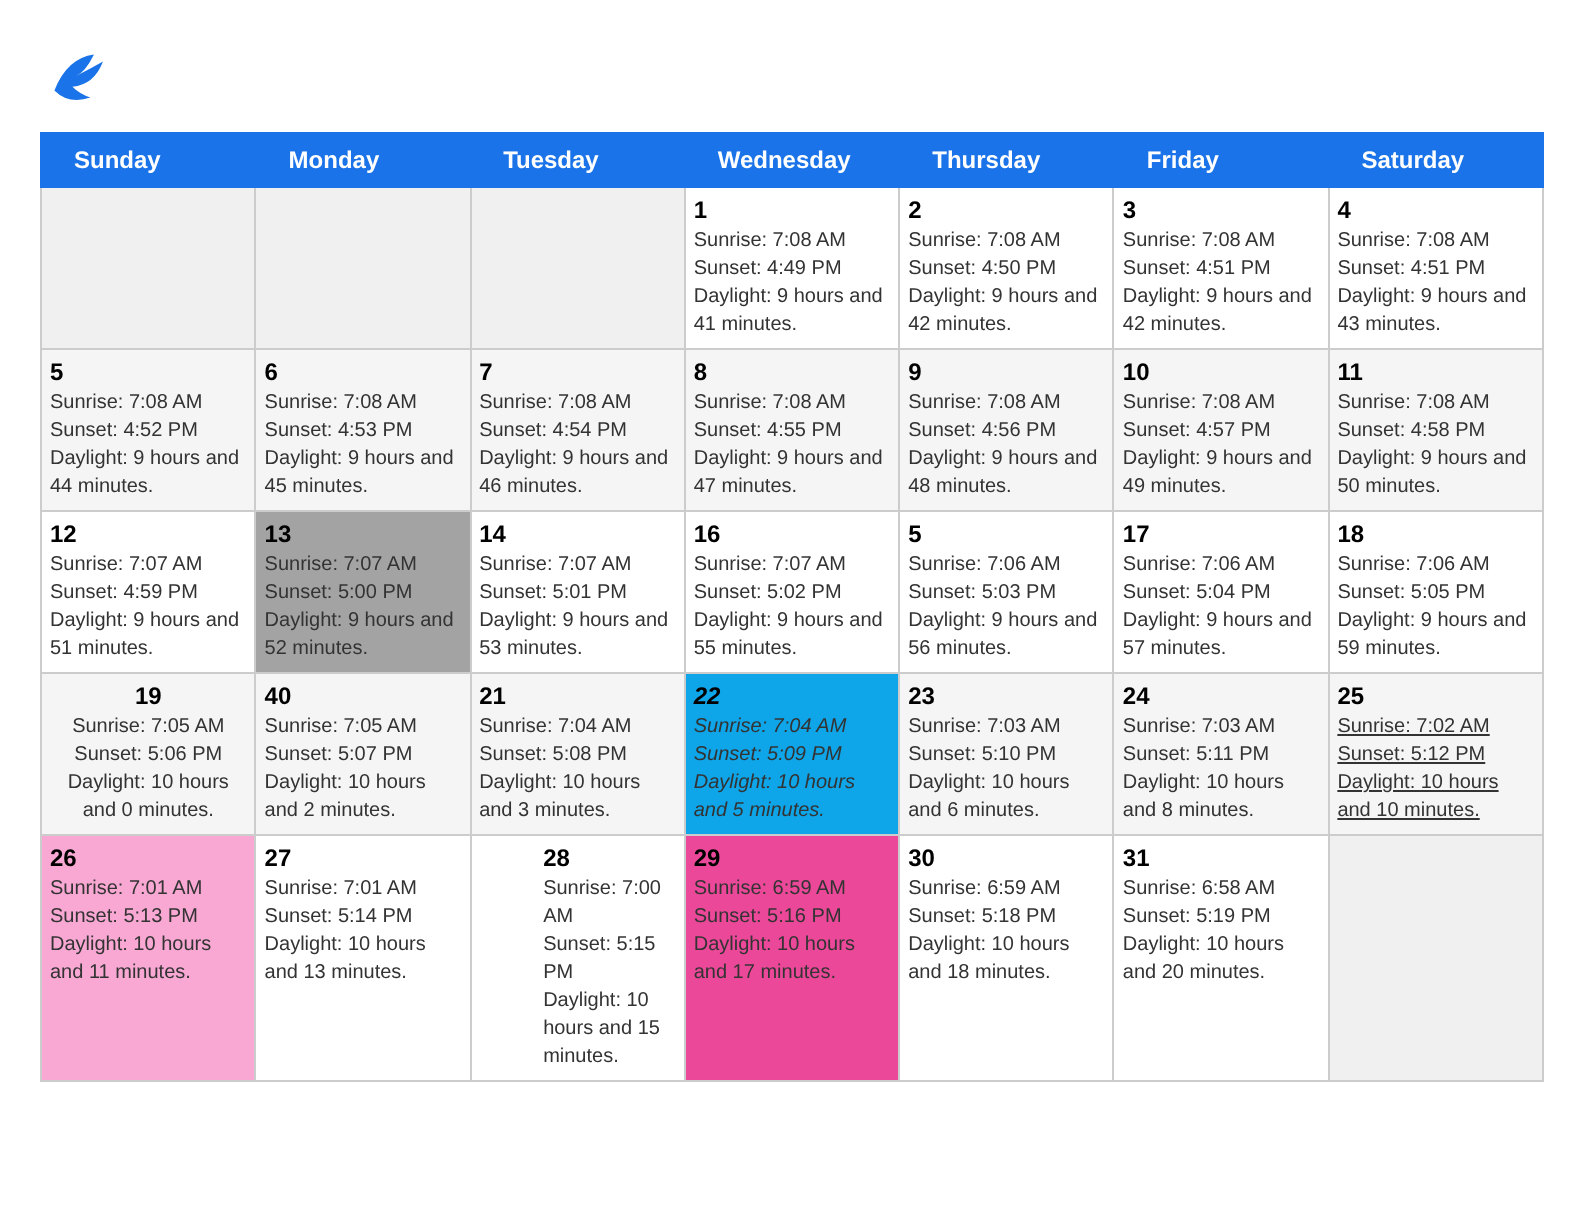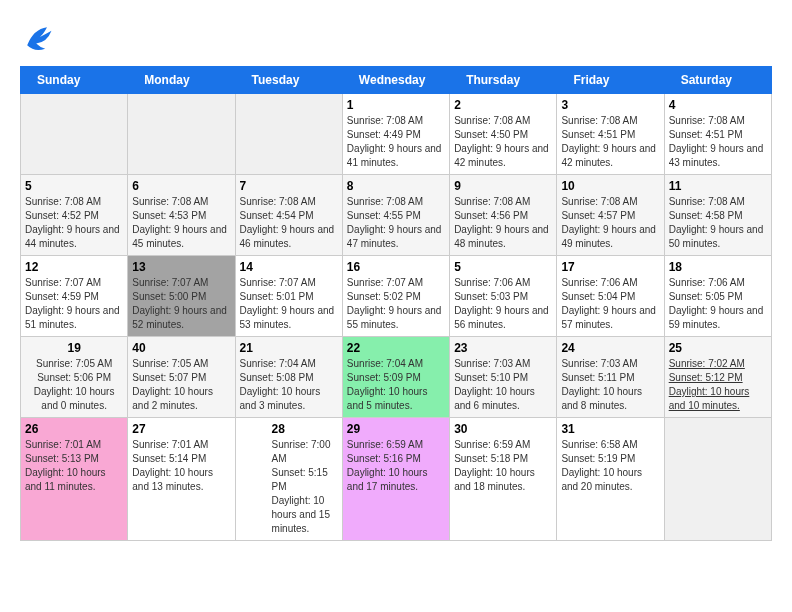--- a/index.html
+++ b/index.html
@@ -245,21 +245,21 @@
           <div class="day-info" style="white-space: pre-line;">Sunrise: 7:05 AM
 Sunset: 5:07 PM
 Daylight: 10 hours and 2 minutes.</div>
         </td>
         <td style="background: rgb(245, 245, 245);">
           <div class="day-number">21</div>
           <div class="day-info" style="white-space: pre-line;">Sunrise: 7:04 AM
 Sunset: 5:08 PM
 Daylight: 10 hours and 3 minutes.</div>
         </td>
-        <td style="background: #86efac;">
+        <td style="background: #0ea5e9; font-style: italic;">
           <div class="day-number">22</div>
           <div class="day-info" style="white-space: pre-line;">Sunrise: 7:04 AM
 Sunset: 5:09 PM
 Daylight: 10 hours and 5 minutes.</div>
         </td>
         <td style="background: rgb(245, 245, 245);">
           <div class="day-number">23</div>
           <div class="day-info" style="white-space: pre-line;">Sunrise: 7:03 AM
 Sunset: 5:10 PM
 Daylight: 10 hours and 6 minutes.</div>
@@ -289,21 +289,21 @@
           <div class="day-info" style="white-space: pre-line;">Sunrise: 7:01 AM
 Sunset: 5:14 PM
 Daylight: 10 hours and 13 minutes.</div>
         </td>
         <td style="background: rgb(255, 255, 255); padding-left: 36px;">
           <div class="day-number">28</div>
           <div class="day-info" style="white-space: pre-line;">Sunrise: 7:00 AM
 Sunset: 5:15 PM
 Daylight: 10 hours and 15 minutes.</div>
         </td>
-        <td style="background: #f0abfc; margin-left: 44px;">
+        <td style="background: #ec4899; margin-left: 44px;">
           <div class="day-number">29</div>
           <div class="day-info" style="white-space: pre-line;">Sunrise: 6:59 AM
 Sunset: 5:16 PM
 Daylight: 10 hours and 17 minutes.</div>
         </td>
         <td style="background: rgb(255, 255, 255); margin-left: 44px;">
           <div class="day-number">30</div>
           <div class="day-info" style="white-space: pre-line;">Sunrise: 6:59 AM
 Sunset: 5:18 PM
 Daylight: 10 hours and 18 minutes.</div>

